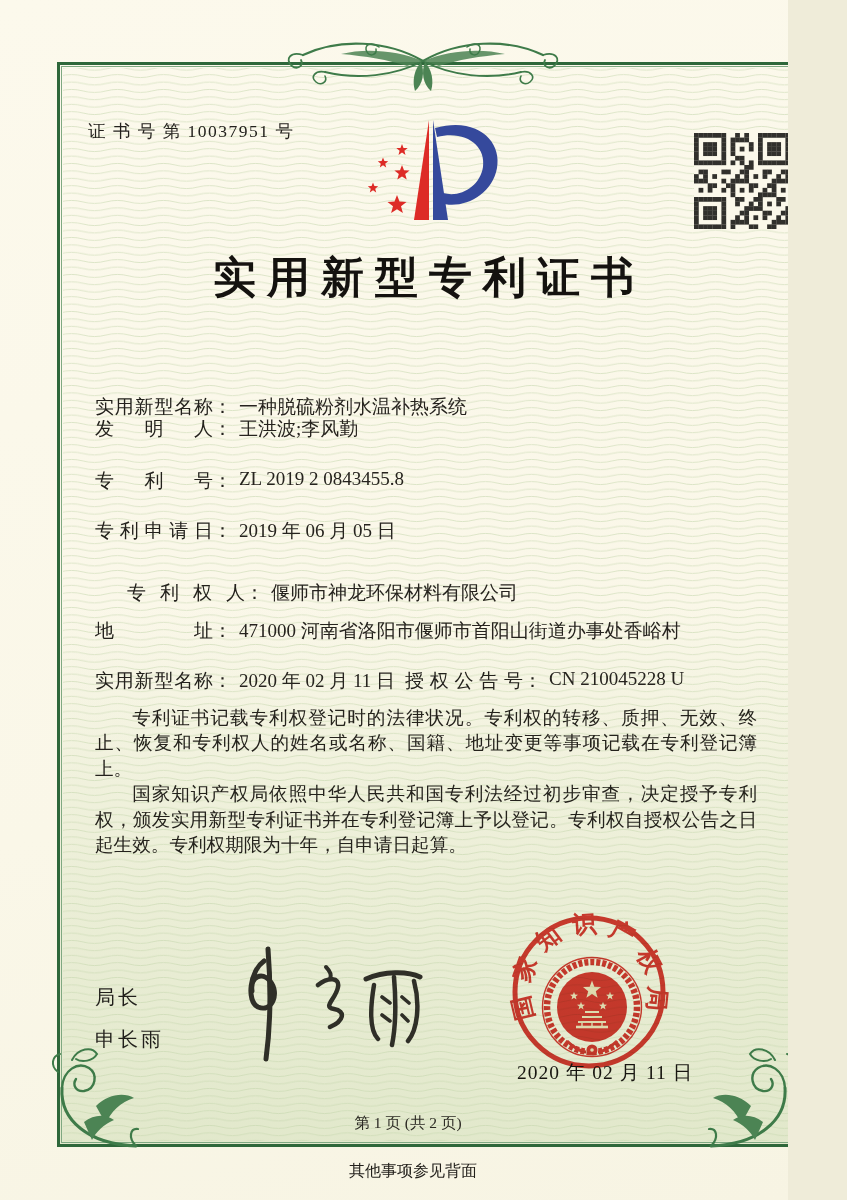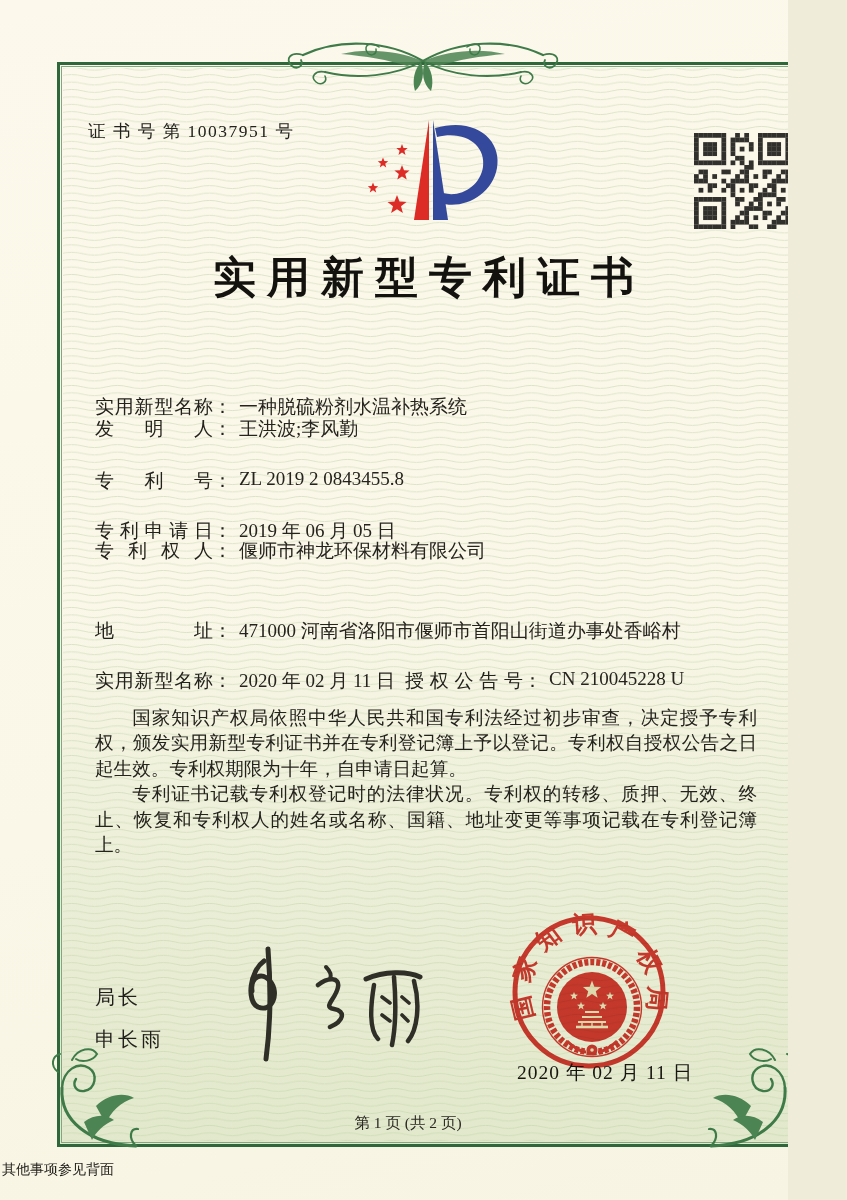--- a/index.html
+++ b/index.html
@@ -26,21 +26,21 @@
   .fvalue{display:inline-block;margin-left:7px;vertical-align:top;color:#26231e;}
   .fpair2{position:absolute;left:310px;top:0;}
   
   .bodytext{left:95px;top:705px;width:662px;font-size:18.6px;line-height:25.4px;
             text-align:justify;color:#24221c;}
   .bodytext p{margin:0;text-indent:2em;}
   .officer-title{left:95px;top:984px;font-size:20px;letter-spacing:3px;}
   .officer-name{left:95px;top:1026px;font-size:20px;letter-spacing:3px;}
   .seal-date{left:517px;top:1059px;font-size:19.5px;letter-spacing:1px;color:#171510;}
   .pageinfo{left:8px;top:1113px;width:800px;text-align:center;font-size:15.5px;color:#2a2822;}
-  .backnote{left:2px;top:1161px;width:800px;text-align:left;font-size:14px;color:#23211c;}
+  .backnote{left:13px;top:1161px;width:800px;text-align:center;font-size:16px;color:#23211c;}
   .seal-svg{mix-blend-mode:multiply;}
   .flourish-right{transform:scaleX(-1);}
   .sig-svg{opacity:.95;}
 </style>
 </head>
 <body>
 
 <div class="page">
 
   <div class="frame">
@@ -329,36 +329,36 @@
   </div>
   <div class="abs frow" style="top:416px;">
     <span class="flabel">发明人</span><span class="fcolon">：</span><span class="fvalue">王洪波;李风勤</span>
   </div>
   <div class="abs frow" style="top:468px;">
     <span class="flabel">专利号</span><span class="fcolon">：</span><span class="fvalue">ZL 2019 2 0843455.8</span>
   </div>
   <div class="abs frow" style="top:518px;">
     <span class="flabel">专利申请日</span><span class="fcolon">：</span><span class="fvalue">2019 年 06 月 05 日</span>
   </div>
-  <div class="abs frow" style="top:538px;">
+  <div class="abs frow" style="top:580px;margin-left:32px;">
     <span class="flabel">专利权人</span><span class="fcolon">：</span><span class="fvalue">偃师市神龙环保材料有限公司</span>
   </div>
   <div class="abs frow" style="top:618px;">
     <span class="flabel">地址</span><span class="fcolon">：</span><span class="fvalue">471000 河南省洛阳市偃师市首阳山街道办事处香峪村</span>
   </div>
   <div class="abs frow" style="top:668px;">
     <span class="flabel">实用新型名称</span><span class="fcolon">：</span><span class="fvalue">2020 年 02 月 11 日</span>
     <span class="fpair2">
       <span class="flabel">授权公告号</span><span class="fcolon">：</span><span class="fvalue">CN 210045228 U</span>
     </span>
   </div>
 
   <div class="abs bodytext">
+    <p>专利证书记载专利权登记时的法律状况。专利权的转移、质押、无效、终止、恢复和专利权人的姓名或名称、国籍、地址变更等事项记载在专利登记簿上。</p>
     <p>国家知识产权局依照中华人民共和国专利法经过初步审查，决定授予专利权，颁发实用新型专利证书并在专利登记簿上予以登记。专利权自授权公告之日起生效。专利权期限为十年，自申请日起算。</p>
-    <p>专利证书记载专利权登记时的法律状况。专利权的转移、质押、无效、终止、恢复和专利权人的姓名或名称、国籍、地址变更等事项记载在专利登记簿上。</p>
   </div>
 
   <div class="abs officer-title">局长</div>
   <div class="abs officer-name">申长雨</div>
 
   <svg class="abs sig-svg" style="left:222px;top:945px;" width="215" height="120" viewBox="0 0 215 120">
     <g stroke="#26251f" stroke-width="5" fill="none" stroke-linecap="round" stroke-linejoin="round">
       <path d="M42 16 C28 26 24 56 36 62 C50 68 58 48 48 36 C40 26 28 32 30 46"></path>
       <path d="M46 4 C48 30 50 70 44 114"></path>
       <path d="M104 22 C108 26 110 30 108 34" stroke-width="4"></path>

